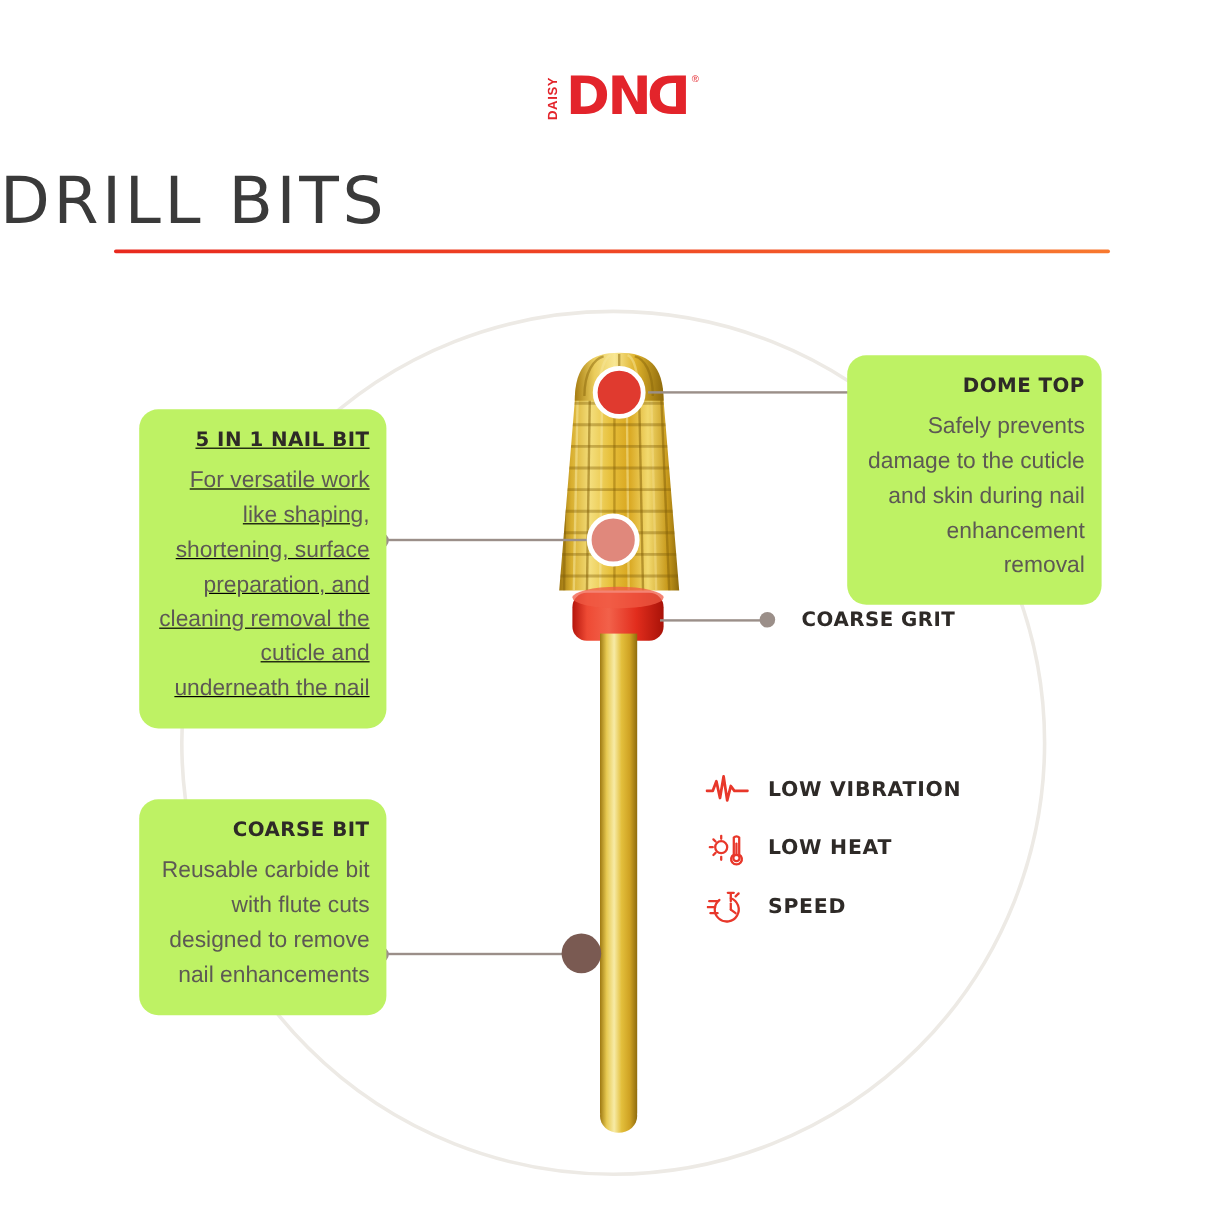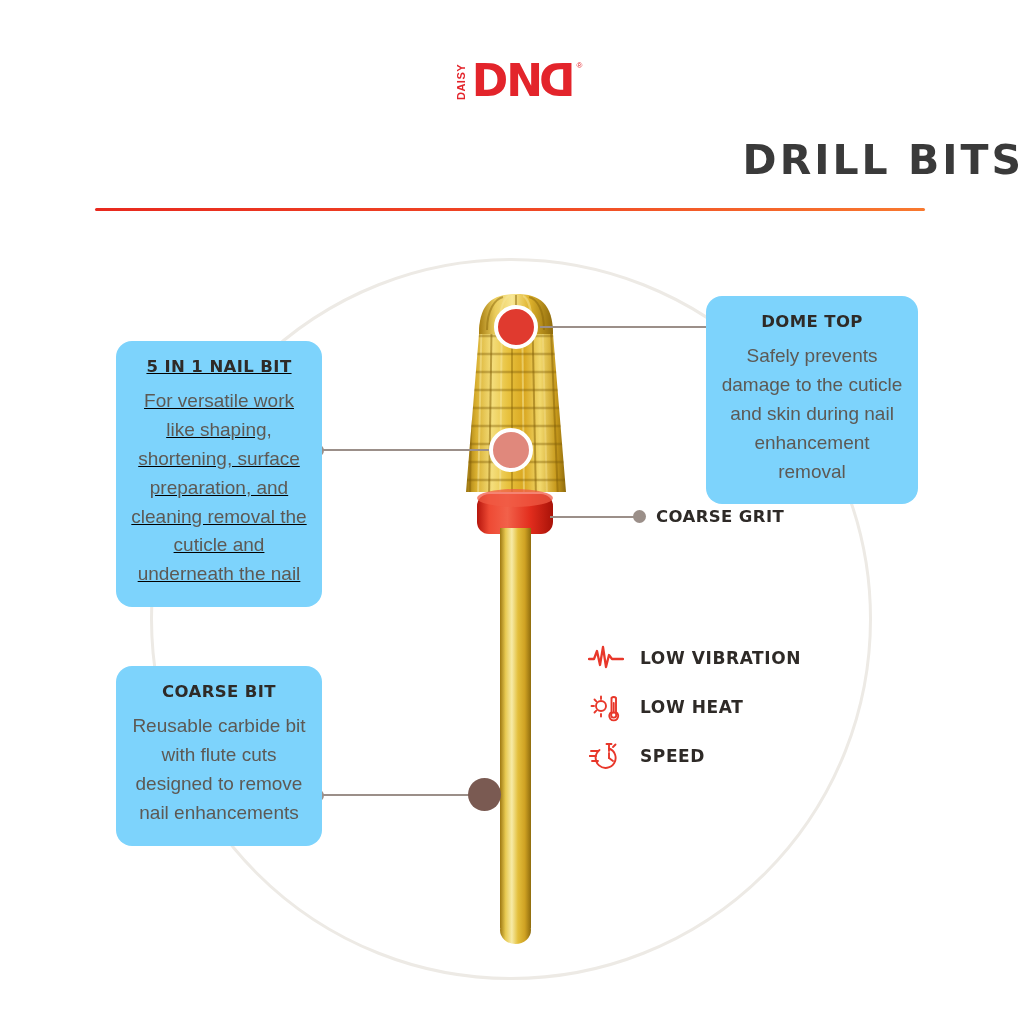--- a/index.html
+++ b/index.html
@@ -59,23 +59,23 @@
     position: relative;
     top: -16px;
     left: 1px;
   }
 
   .page-title {
     position: absolute;
     left: 0;
     right: 0;
     top: 136px;
-    text-align: right;
-    font-size: 41px;
-    font-weight: bold;
+    text-align: left;
+    font-size: 54px;
+    font-weight: normal;
     letter-spacing: 3px;
     color: #3A3A3A;
     font-family: "DejaVu Sans", sans-serif;
   }
   .title-rule {
     position: absolute;
     left: 95px;
     top: 208px;
     width: 830px;
     height: 3px;
@@ -100,25 +100,25 @@
     left: 0;
     top: 0;
     width: 1024px;
     height: 1024px;
     pointer-events: none;
   }
 
   
   .card {
     position: absolute;
-    background: #7dd3fc;
+    background: #bef264;
     border-radius: 16px;
     padding: 16px 14px 18px;
     box-sizing: border-box;
-    text-align: center;
+    text-align: right;
   }
   .card-title {
     font-size: 16.5px;
     font-weight: bold;
     color: #2E2A27;
     letter-spacing: 0.4px;
     font-family: "DejaVu Sans", sans-serif;
     margin-bottom: 11px;
   }
   .card-body {
@@ -145,20 +145,21 @@
     background: #9B8F89;
   }
   .label-plain {
     position: absolute;
     font-size: 16.5px;
     font-weight: bold;
     color: #2E2A27;
     letter-spacing: 0.4px;
     font-family: "DejaVu Sans", sans-serif;
     white-space: nowrap;
+    margin-left: 12px;
   }
 
   
   .marker {
     position: absolute;
     border-radius: 50%;
     box-sizing: border-box;
   }
   .marker-ring {
     border: 4px solid #ffffff;

